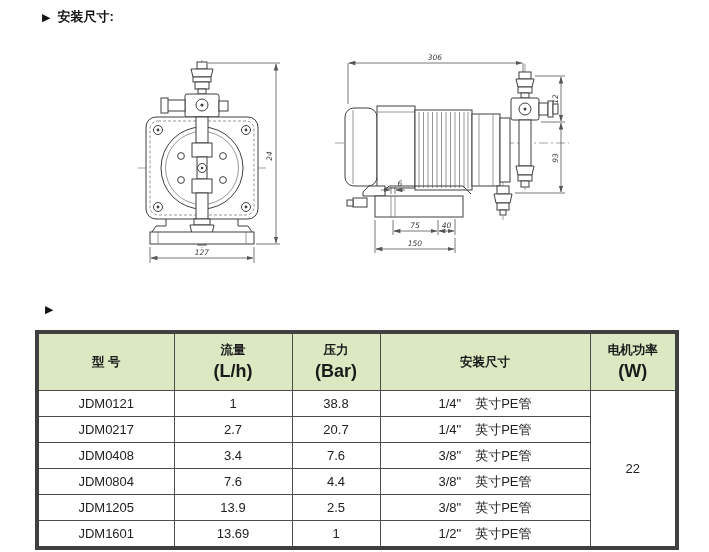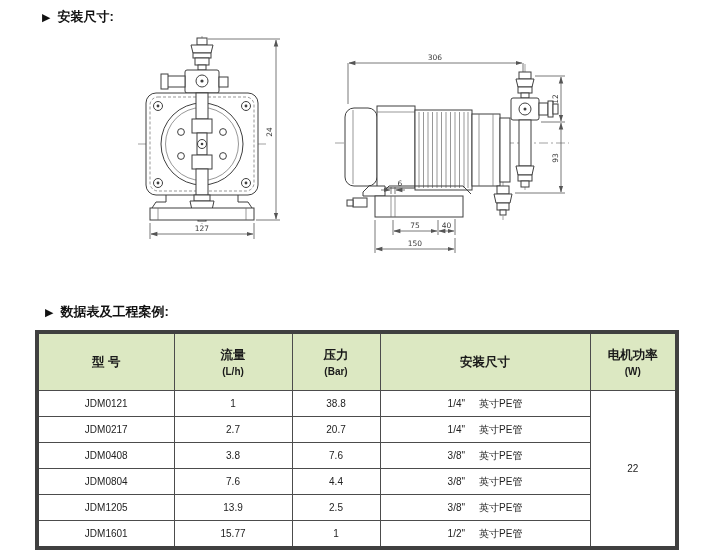--- a/index.html
+++ b/index.html
@@ -1,47 +1,47 @@
 <!DOCTYPE html>
 <html><head>
 <meta charset="utf-8">
 <style>
   html,body{margin:0;padding:0;}
   body{width:709px;height:552px;position:relative;background:#ffffff;overflow:hidden;
        font-family:"Liberation Sans","DejaVu Sans",sans-serif;color:#1c1c1c;}
   .sec-title{position:absolute;font-size:13px;font-weight:bold;color:#111;
              display:flex;align-items:center;gap:7px;}
   .bullet{font-size:11px;color:#111;}
-  .drawing{position:absolute;}
+  .drawing{position:absolute;font-style:italic;}
   svg{display:block;}
   svg .ln{stroke:#3f3f3f;stroke-width:1;fill:none;}
   svg .fw{stroke:#3f3f3f;stroke-width:1;fill:#ffffff;}
   svg .thin{stroke:#6a6a6a;stroke-width:0.7;fill:none;}
   svg .cl{stroke:#7a7a7a;stroke-width:0.7;fill:none;stroke-dasharray:9 3 2 3;}
   svg .dim{stroke:#555;stroke-width:0.8;fill:none;}
   svg text{font-size:7.5px;fill:#3a3a3a;font-family:"DejaVu Sans",sans-serif;}
   table.spec{position:absolute;left:35px;top:330px;border-collapse:collapse;table-layout:fixed;
              width:640px;background:#fff;}
   table.spec td{border:1px solid #4c4c4c;text-align:center;vertical-align:middle;
-                font-size:10px;color:#222;padding:0;}
+                font-size:13px;color:#222;padding:0;}
   table.spec{border:4px solid #404040;}
   table.spec td.hdr{background:#dce8c2;font-weight:bold;font-size:12.5px;height:56px;color:#1a1a1a;}
   table.spec td.cell{height:25px;}
-  .hdr2{font-weight:bold;font-size:10px;margin-top:2px;}
+  .hdr2{font-weight:bold;font-size:18px;margin-top:2px;}
   .sizecell{display:flex;justify-content:center;align-items:center;gap:14px;}
 </style>
 </head>
 <body>
 
 <div class="sec-title" style="left:42px;top:8px;">
   <span class="bullet">▶</span>
   <span>安装尺寸:</span>
 </div>
 
-<div class="drawing" style="left:122px;top:36px;">
+<div class="drawing" style="left:122px;top:60px;">
 <svg width="200" height="208" viewBox="0 0 200 208">
   <defs>
     <marker id="fa" markerWidth="9" markerHeight="8" refX="8" refY="4" orient="auto">
       <path d="M0,1.2 L8.5,4 L0,6.8 z" fill="#555"></path>
     </marker>
     <marker id="fb" markerWidth="9" markerHeight="8" refX="0.5" refY="4" orient="auto">
       <path d="M8.5,1.2 L0,4 L8.5,6.8 z" fill="#555"></path>
     </marker>
   </defs>
 
@@ -208,21 +208,20 @@
 
   <line class="dim" x1="42" y1="174" x2="42" y2="207"></line>
   <line class="dim" x1="122" y1="192" x2="122" y2="207"></line>
   <line class="dim" x1="43" y1="203" x2="121" y2="203" marker-start="url(#sb)" marker-end="url(#sa)"></line>
   <text x="82" y="200" text-anchor="middle">150</text>
 </svg>
 </div>
 
 <div class="sec-title" style="left:45px;top:303px;">
   <span class="bullet">▶</span>
-  <span>数据表及工程案例:</span>
 </div>
 
 <table class="spec">
   <colgroup>
     <col style="width:137px">
       <col style="width:118px">
       <col style="width:88px">
     <col style="width:210px">
       <col style="width:87px">
   </colgroup>
@@ -261,21 +260,21 @@
     <td class="cell">20.7</td>
     <td class="cell">
       <div class="sizecell">
         <span>1/4"</span>
         <span>英寸PE管</span>
       </div>
     </td>
   </tr>
   <tr>
     <td class="cell">JDM0408</td>
-    <td class="cell">3.8</td>
+    <td class="cell">3.4</td>
     <td class="cell">7.6</td>
     <td class="cell">
       <div class="sizecell">
         <span>3/8"</span>
         <span>英寸PE管</span>
       </div>
     </td>
   </tr>
   <tr>
     <td class="cell">JDM0804</td>
@@ -294,21 +293,21 @@
     <td class="cell">2.5</td>
     <td class="cell">
       <div class="sizecell">
         <span>3/8"</span>
         <span>英寸PE管</span>
       </div>
     </td>
   </tr>
   <tr>
     <td class="cell">JDM1601</td>
-    <td class="cell">15.77</td>
+    <td class="cell">13.69</td>
     <td class="cell">1</td>
     <td class="cell">
       <div class="sizecell">
         <span>1/2"</span>
         <span>英寸PE管</span>
       </div>
     </td>
   </tr>
 </tbody>
   </table>

